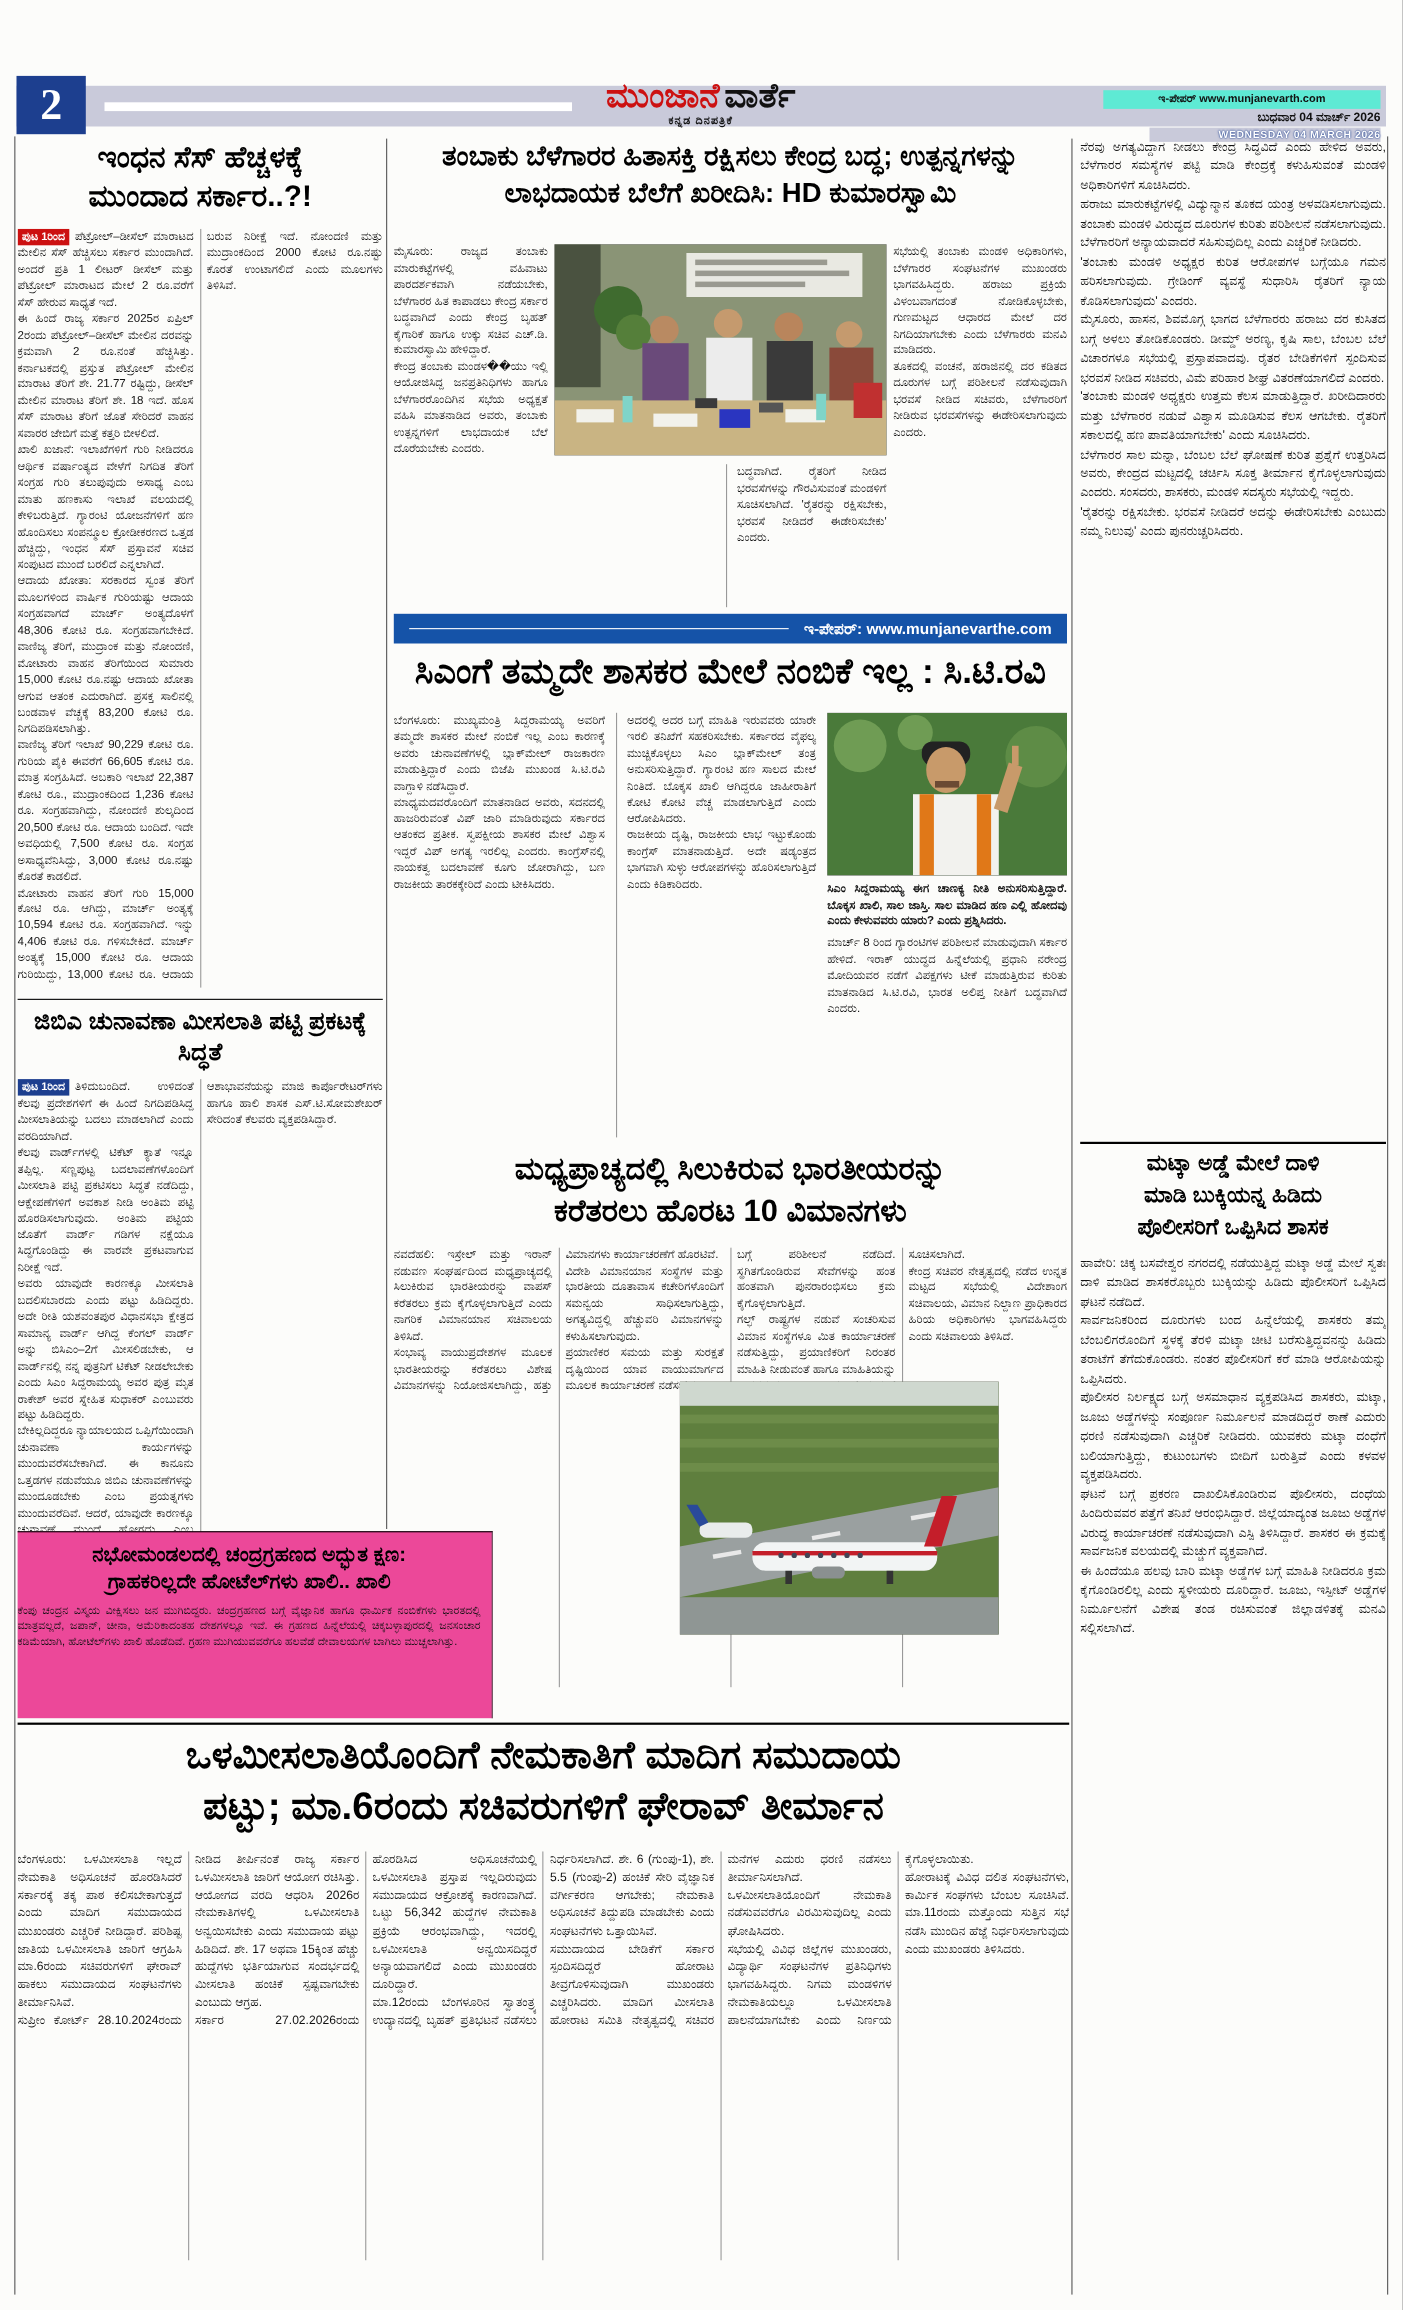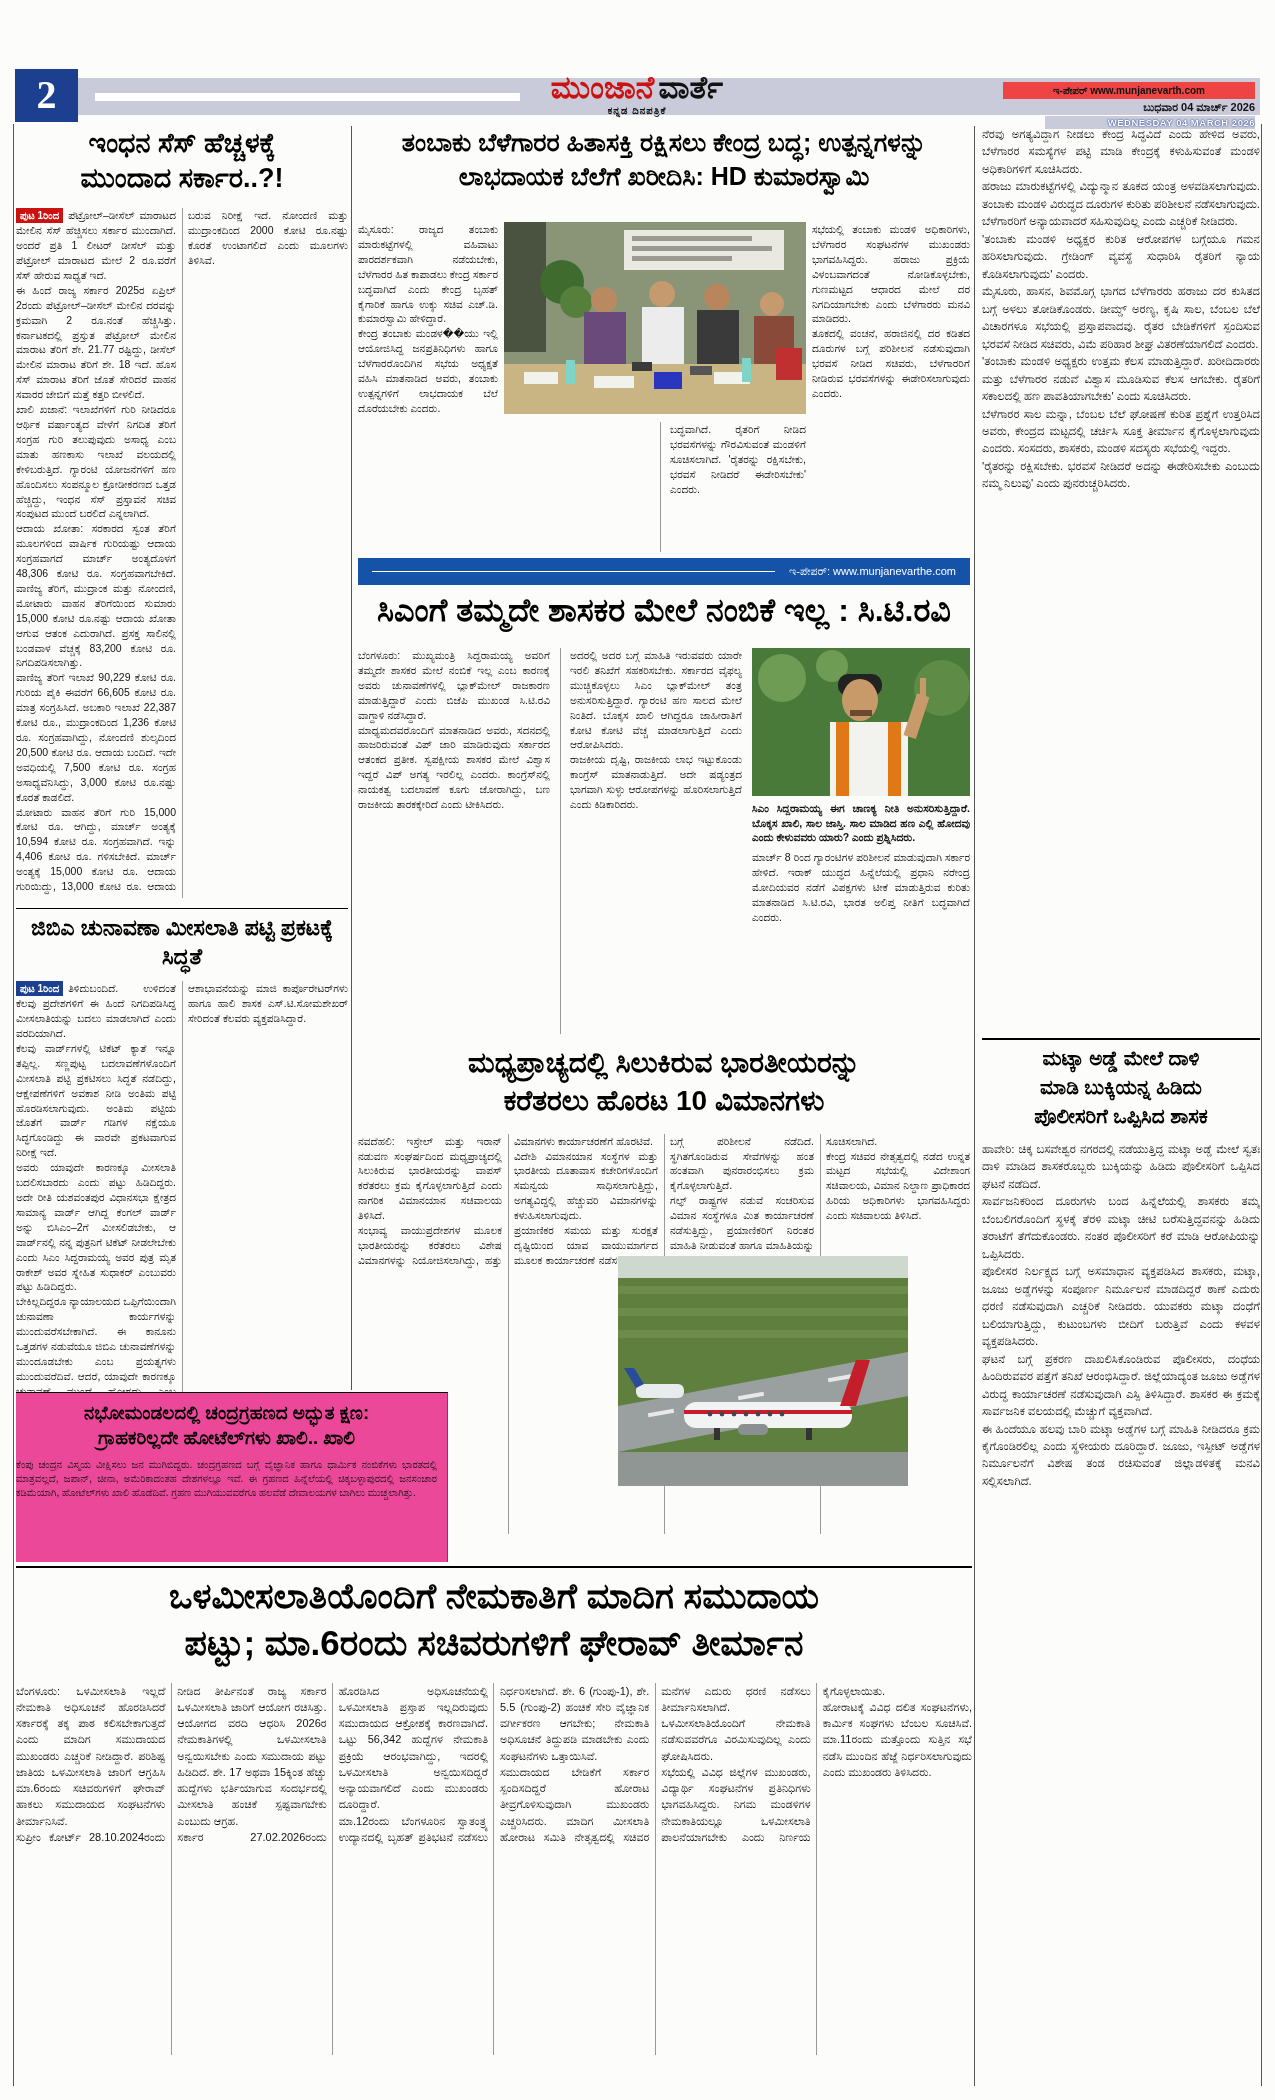--- a/index.html
+++ b/index.html
@@ -7,21 +7,21 @@
         font-family:"Liberation Sans","DejaVu Sans",sans-serif;color:#111;overflow:hidden;}
   .s{position:absolute;box-sizing:border-box;}
   
   .band{background:#c9cada;}
   .pnum{background:#1d3f8f;color:#fff;font:bold 40px/52px "Liberation Serif","DejaVu Serif",serif;text-align:center;}
   .bandstripe{background:#ffffff;}
   .masthead{text-align:center;z-index:4;}
   .m-red{color:#cc1111;font:bold 31px/1 "DejaVu Serif","Liberation Serif",serif;}
   .m-blk{color:#111;font:bold 31px/1 "DejaVu Serif","Liberation Serif",serif;}
   .m-sub{font-size:10px;font-weight:bold;margin-top:2px;letter-spacing:1px;}
-  .epaper{background:#ef4444;font-size:10px;font-weight:bold;text-align:center;line-height:17px;}
+  .epaper{background:#5eead4;font-size:10px;font-weight:bold;text-align:center;line-height:17px;}
   .date-kn{font-size:11px;font-weight:bold;text-align:right;}
   .date-en{background:#c9cada;color:#fff;font-size:9.5px;font-weight:bold;text-align:right;
            letter-spacing:.5px;text-shadow:0 0 2px #1d3f8f,0 0 1px #1d3f8f;line-height:13px;}
   
   .vr{background:#555;width:1px;}
   .hr{background:#000;}
   
   .hl{font-weight:bold;text-align:center;color:#000;}
   .hl-fuel{font-size:27px;line-height:1.3;}
   .hl-tob{font-size:25px;line-height:1.35;}
@@ -35,21 +35,21 @@
   .bt{font-size:10.5px;line-height:1.42;text-align:justify;overflow:hidden;}
   .bt .txt{white-space:pre-line;}
   .cols2{column-count:2;column-gap:12px;column-rule:1px solid #999;column-fill:auto;}
   .cols4{column-count:4;column-gap:12px;column-rule:1px solid #999;}
   .cols6{column-count:6;column-gap:12px;column-rule:1px solid #999;}
   .tag{display:inline-block;color:#fff;font-size:10px;font-weight:bold;padding:0 4px;margin-right:5px;line-height:15px;}
   .tag-red{background:#cc1111;}
   .tag-blue{background:#1d3f8f;}
   .webstrip{background:#1553a8;color:#fff;display:flex;align-items:center;padding:0 14px;}
   .webstrip .wline{flex:1;height:1px;background:#fff;margin-right:14px;}
-  .webstrip .wtxt{font-weight:normal;font-size:11px;text-align:center;}
+  .webstrip .wtxt{font-weight:bold;font-size:14px;text-align:center;}
   .caption{font-size:10.5px;font-weight:bold;line-height:1.4;text-align:justify;}
   .photo{overflow:hidden;background:#777;}
   .photo svg{display:block;width:100%;height:100%;}
   .whitebox{background:#ec4899;z-index:5;}
 </style>
 </head>
 <body>
 
 <div class="page">
 

